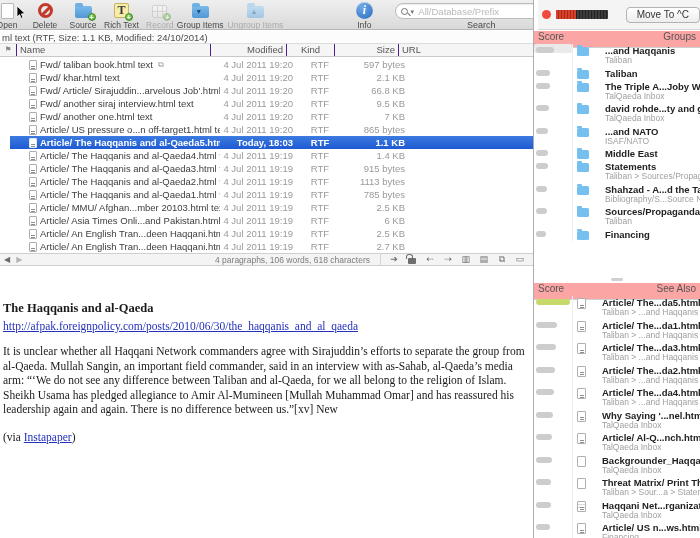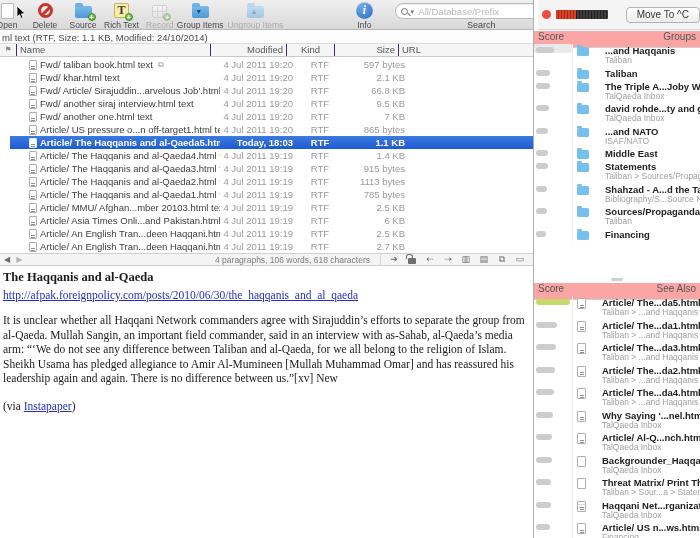--- a/index.html
+++ b/index.html
@@ -86,21 +86,21 @@
   .nav-arrows .fwd { color:#b5b5b5; }
   .sb-summary { margin-left:auto; padding-right:10px; color:#7c7c7c; }
   .sb-icons { display:flex; gap:4px; padding-right:6px; border-left:1px solid #d5d5d5; padding-left:6px; }
   .sb-icons .sbi { width:14px; text-align:center; font-size:9px; color:#6e6e6e; }
   .sbi-lock { position:relative; width:8px; height:6px; background:#6e6e6e; border-radius:1px; margin:4px 3px 0 3px; }
   .sbi-lock::before { content:""; position:absolute; left:-2px; top:-4px; width:5px; height:4px; border:1.2px solid #6e6e6e; border-bottom:none; border-radius:3px 3px 0 0; }
 
   
   .preview { position:absolute; left:0; top:267px; width:533px; height:271px; background:#fff;
     font-family:"Liberation Serif", serif; color:#1a1a1a; padding:3px 4px 0 3px; }
-  .pv-title { font-size:12.5px; font-weight:bold; }
+  .pv-title { font-size:12.5px; font-weight:bold;margin-top:31px; }
   .pv-link { font-size:11.5px; color:#2330bb; text-decoration:underline; display:inline-block; margin-top:2px; }
   .pv-body { font-size:11.5px; line-height:14.5px; margin-top:10px; width:527px; text-align:left; }
   .pv-via { font-size:11.5px; margin-top:14px; }
   .pv-via a { color:#2330bb; text-decoration:underline; }
 
   
   .drawer { position:absolute; left:533px; top:0; width:167px; height:538px; background:#fff; border-left:1px solid #aeaeae; }
   .dr-topbar { position:absolute; left:4px; top:0; width:100%; height:30px; background:#f4f4f4; border-bottom:1px solid #d6d6d6;
     display:flex; align-items:center; padding:0 4px; gap:5px; }
   .score-dot { width:9px; height:9px; border-radius:50%; background:#ee4b3e; flex:none; }

